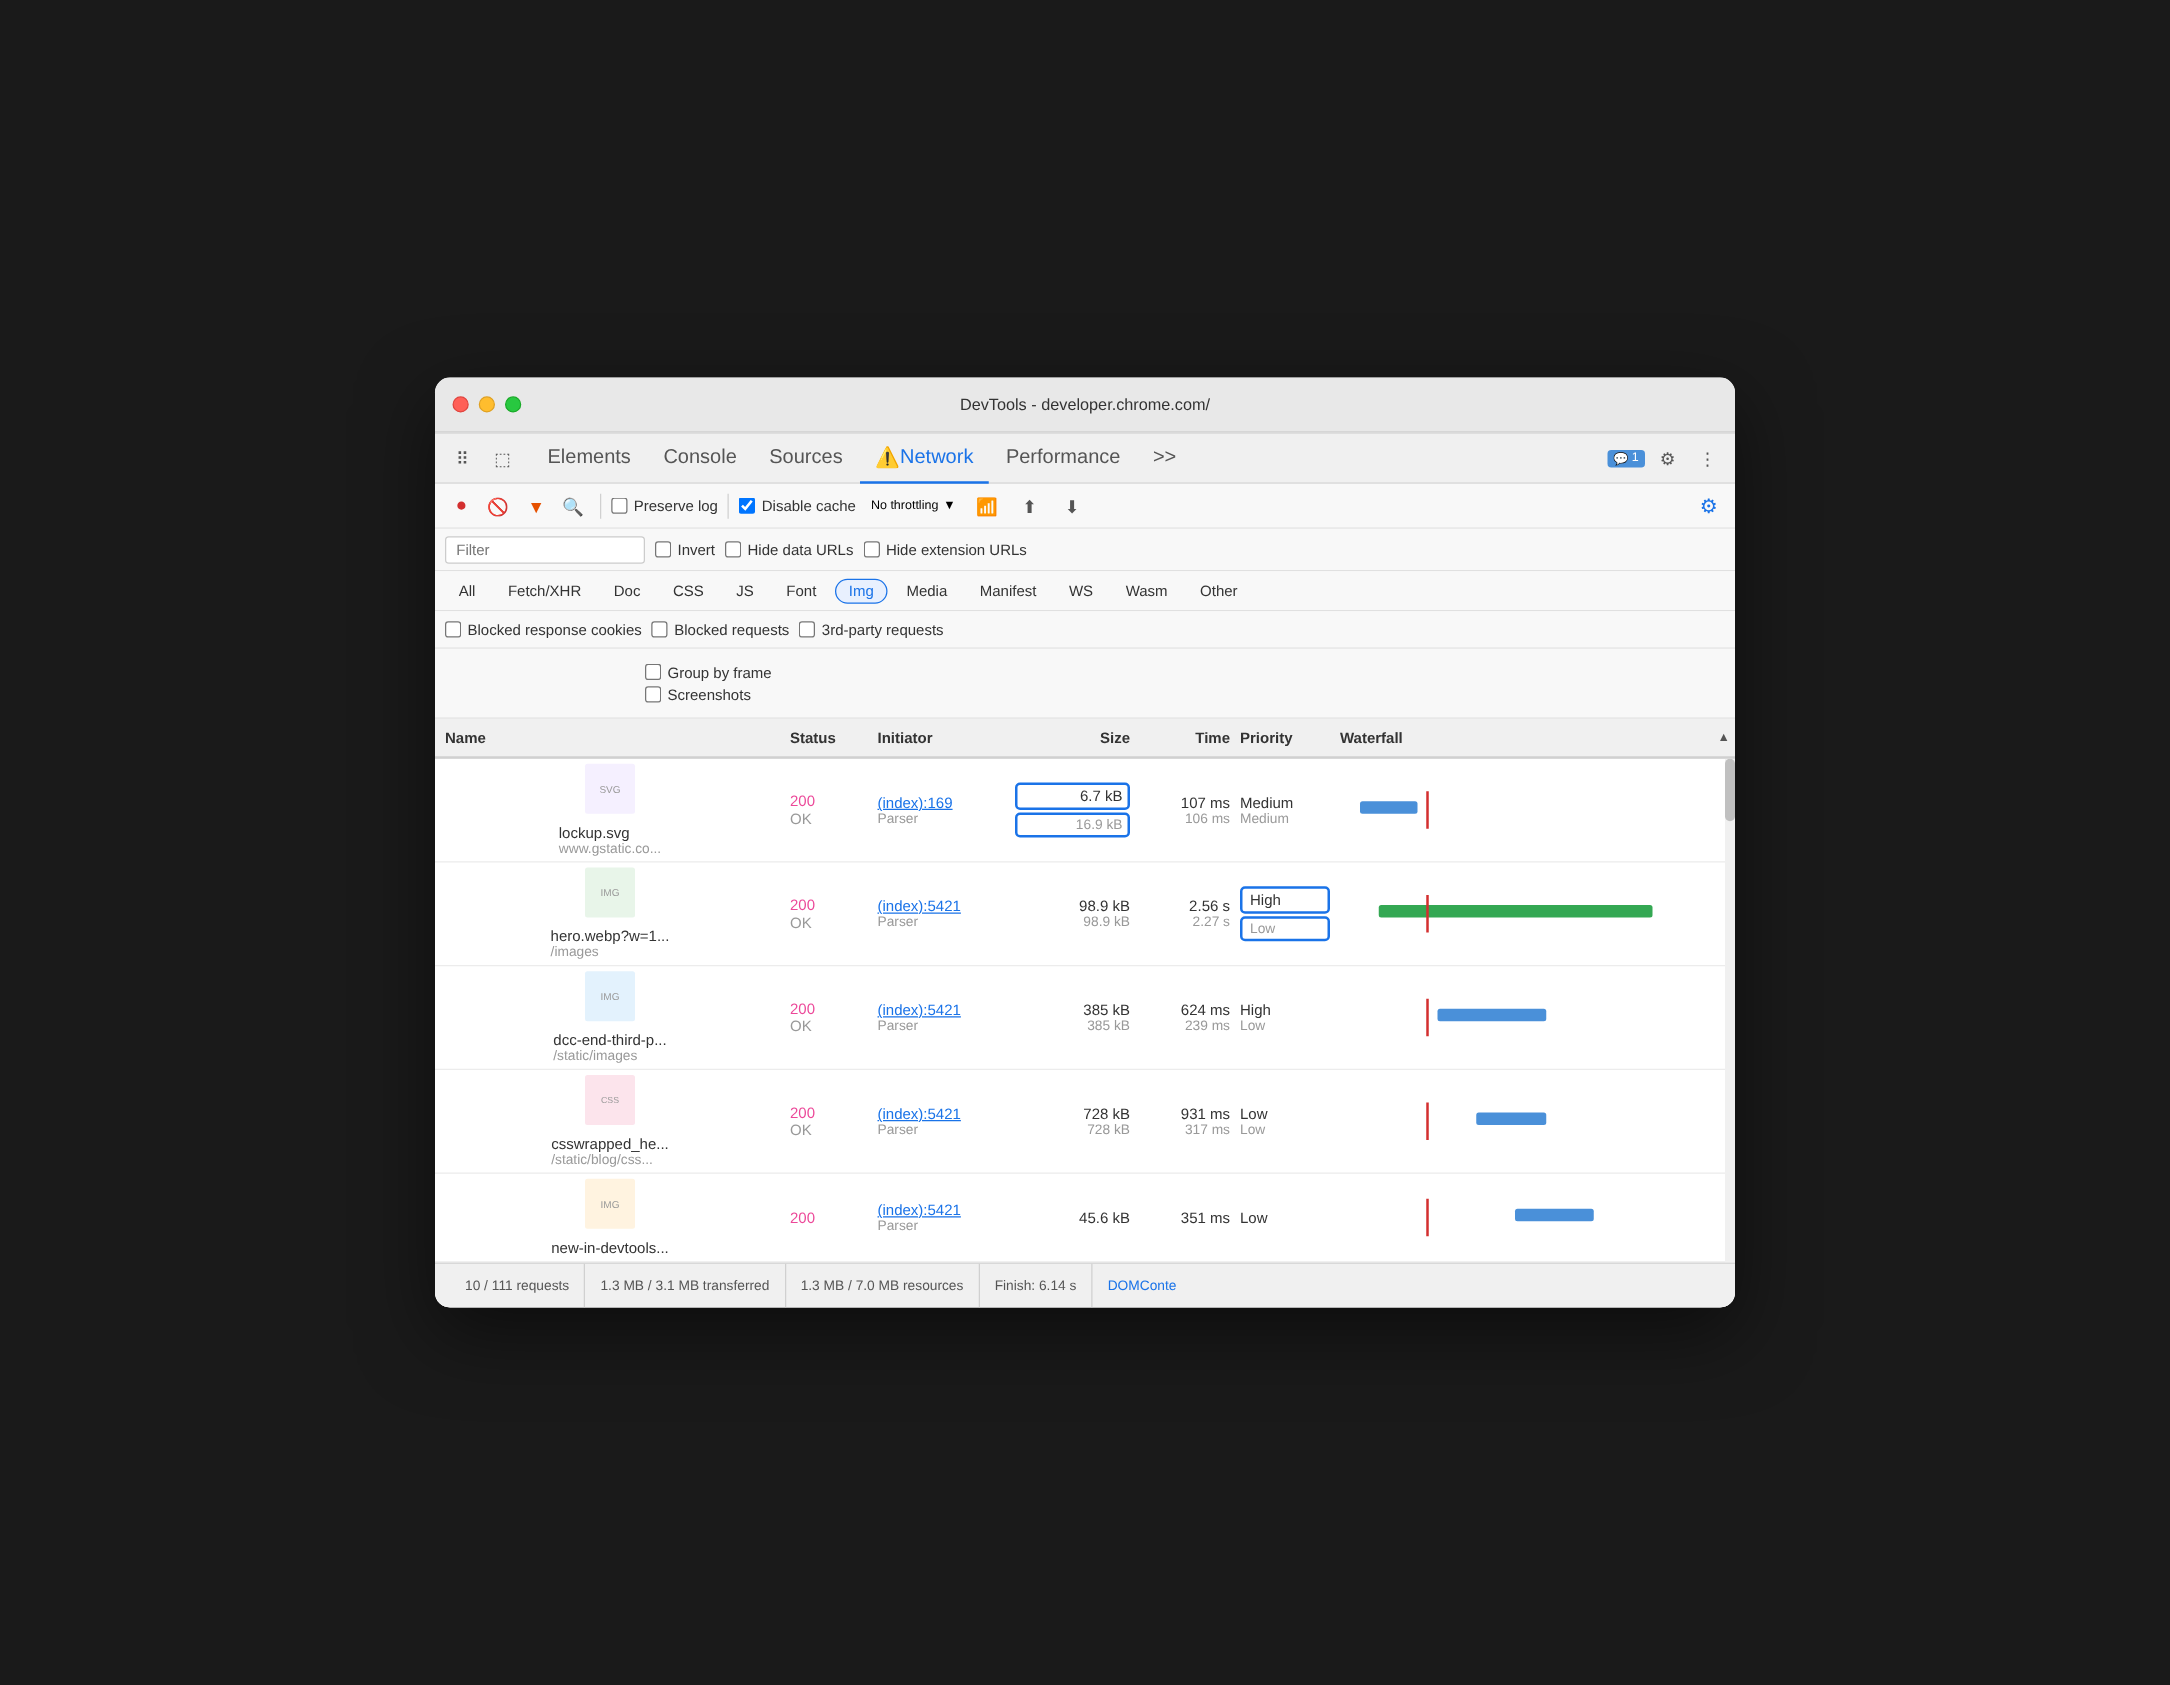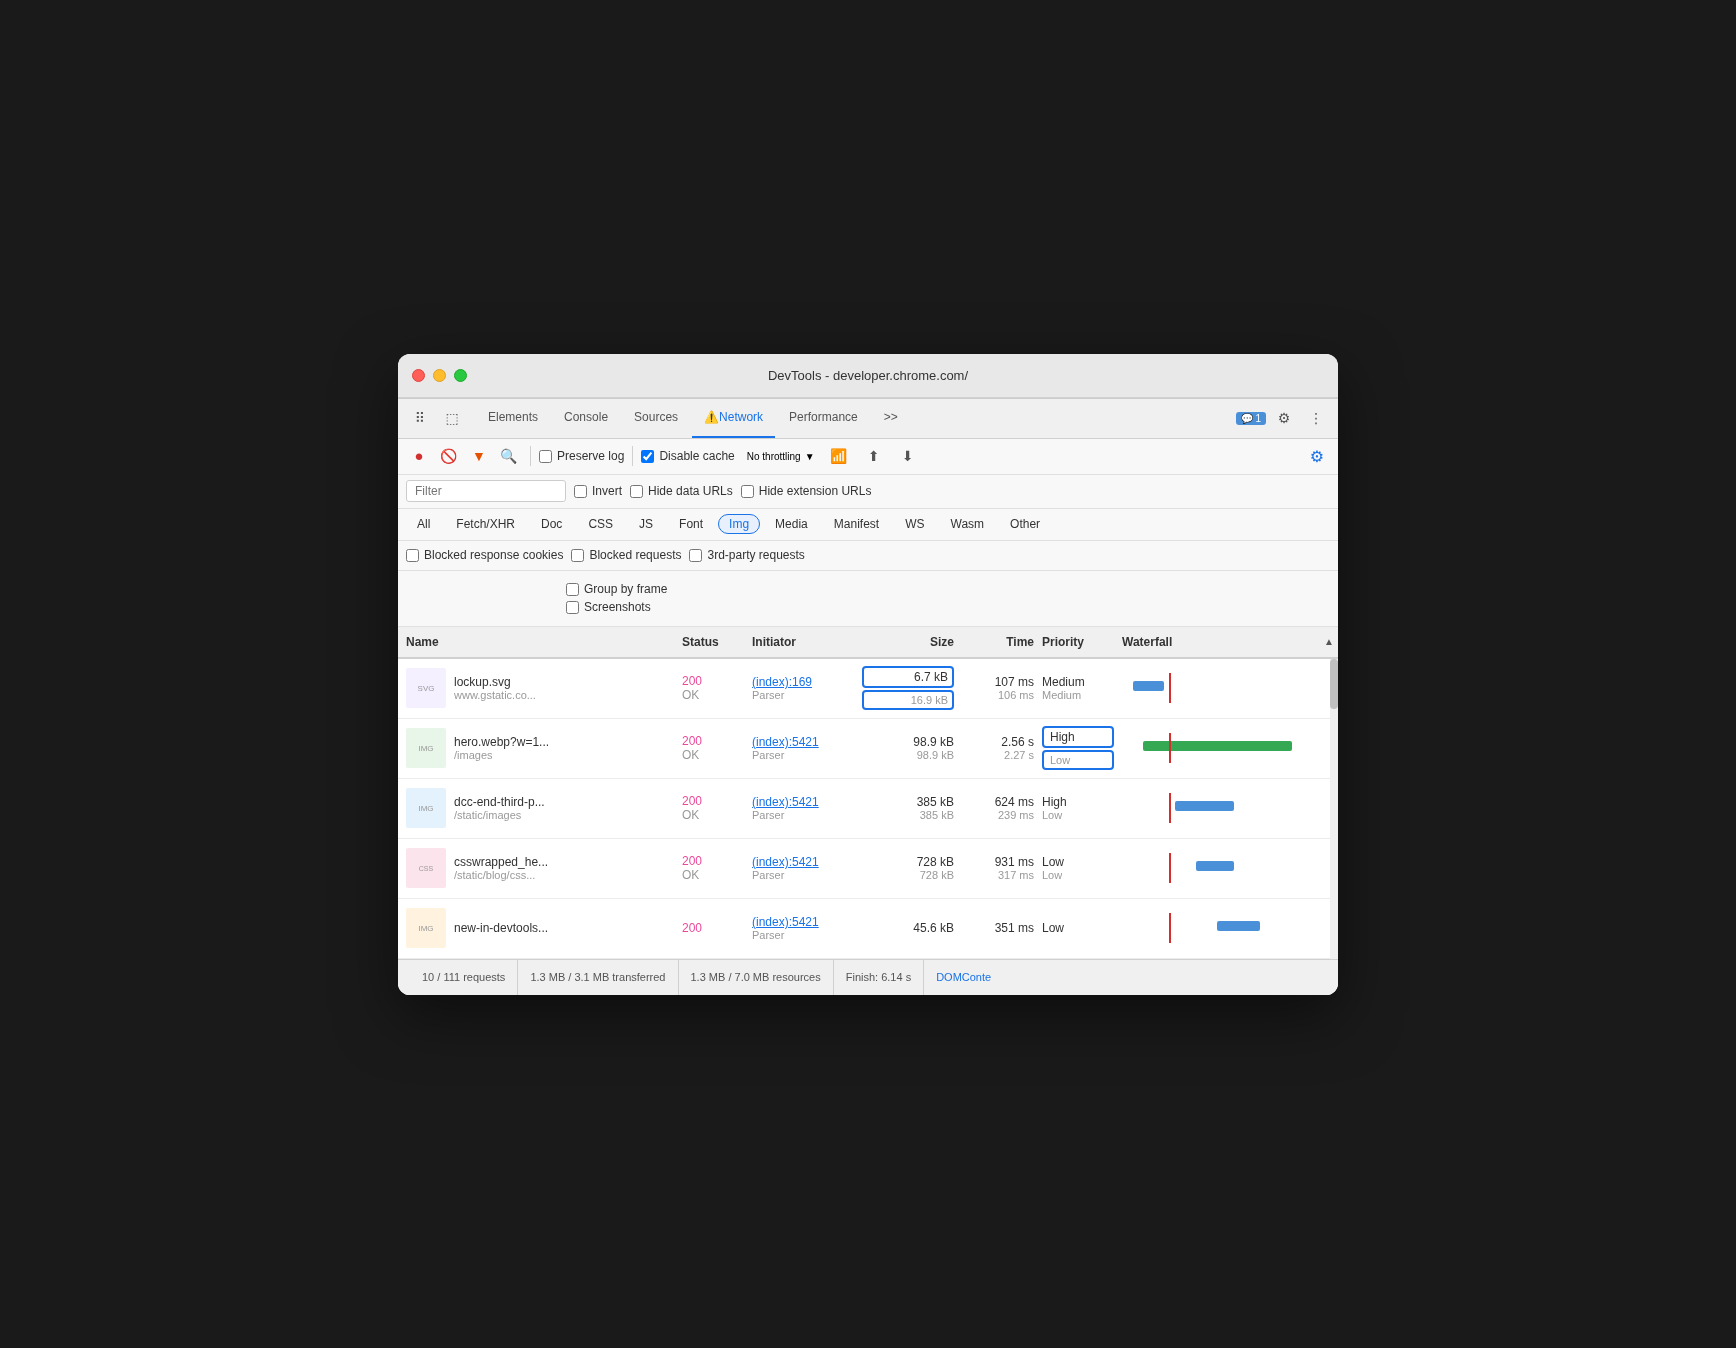--- a/index.html
+++ b/index.html
@@ -5,21 +5,21 @@
     * { box-sizing: border-box; margin: 0; padding: 0; }
     body {
       background: #1a1a1a;
       display: flex;
       justify-content: center;
       align-items: center;
       min-height: 100vh;
       font-family: -apple-system, BlinkMacSystemFont, 'Helvetica Neue', Arial, sans-serif;
     }
     .window {
-      width: 940px;
+      width: 1040px;
       background: #f5f5f5;
       border-radius: 12px;
       overflow: hidden;
       box-shadow: 0 20px 60px rgba(0,0,0,0.5);
     }
     .title-bar {
       background: #e8e8e8;
       height: 44px;
       display: flex;
       align-items: center;
@@ -79,21 +79,21 @@
       font-size: 14px;
       color: #555;
       border: none;
       background: none;
     }
     .tab-item {
       padding: 0 12px;
       height: 40px;
       display: flex;
       align-items: center;
-      font-size: 12px;
+      font-size: 16px;
       color: #555;
       cursor: pointer;
       border-bottom: 2px solid transparent;
       white-space: nowrap;
     }
     .tab-item.active {
       color: #1a73e8;
       border-bottom: 2px solid #1a73e8;
     }
     .tab-bar-right {
@@ -330,20 +330,21 @@
     
     .sort-arrow {
       font-size: 10px;
       color: #555;
     }
     .name-col-cell {
       display: flex;
       align-items: center;
       gap: 8px;
       padding: 4px 8px;
+      flex-direction: column;
     }
     .name-text {
       display: flex;
       flex-direction: column;
     }
   </style>
 </head>
 <body>
 
 <div class="window">

